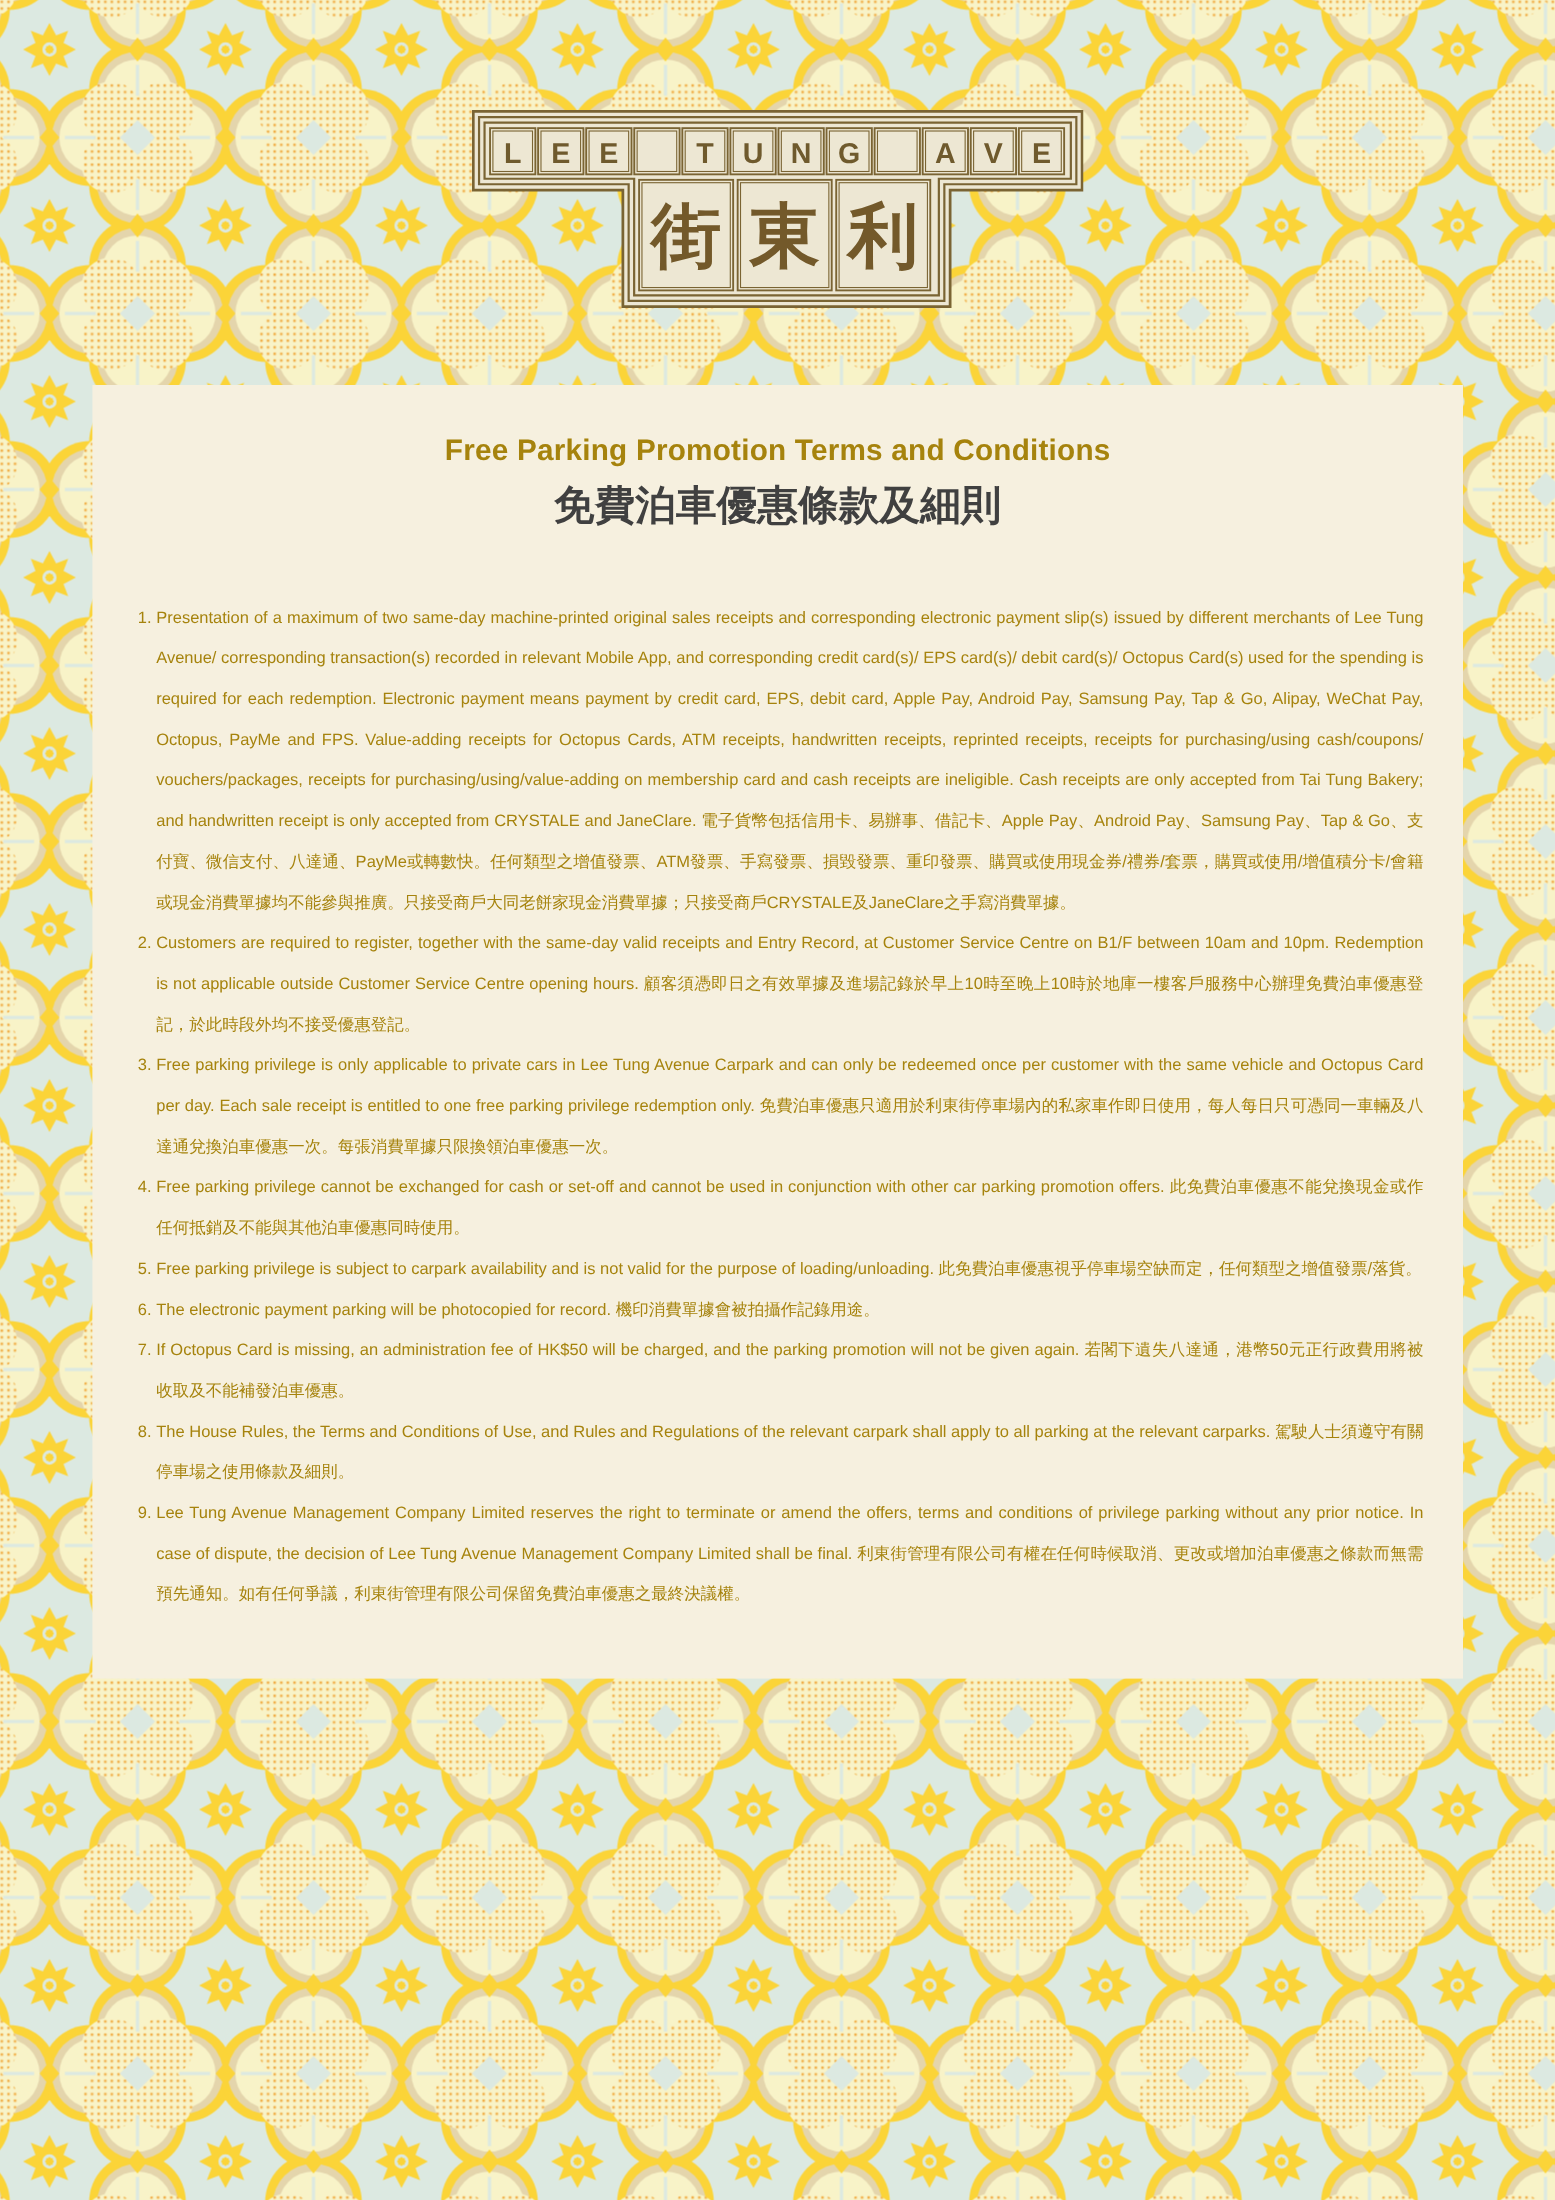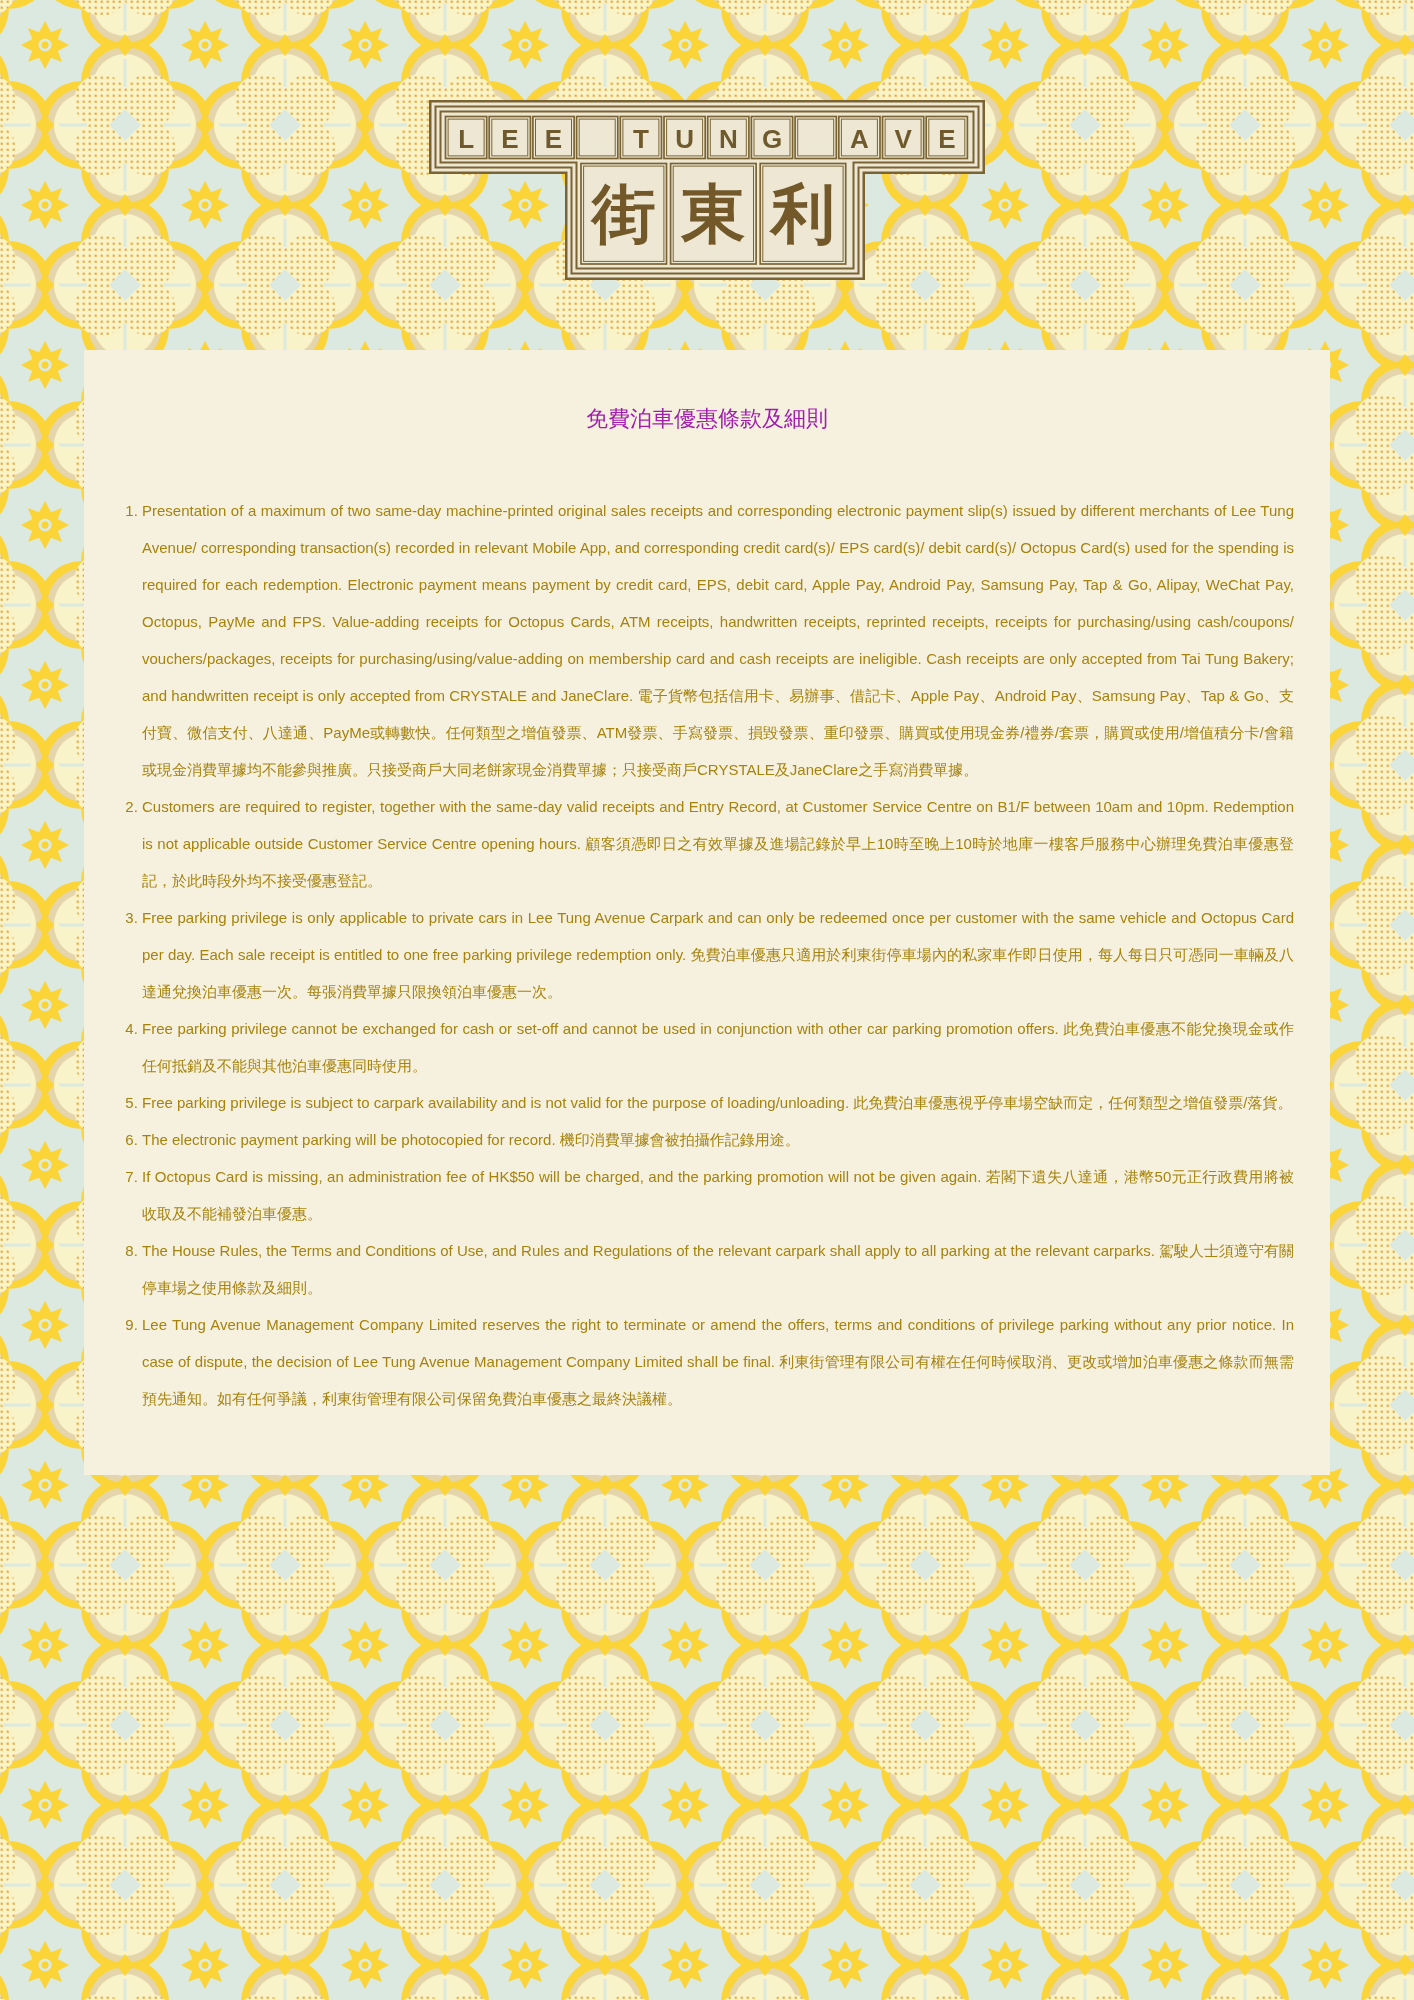--- a/index.html
+++ b/index.html
@@ -14,22 +14,22 @@
   .card{
     width:1246px;margin:70px auto 0;box-sizing:border-box;
     background:#F6F0DF;
     padding:44px 36px 58px 36px;
   }
   .title-en{
     margin:0;text-align:center;color:#A6830D;
     font-size:27px;font-weight:bold;letter-spacing:0.2px;
   }
   .title-zh{
-    margin:10px 0 0 0;text-align:center;color:#a21caf;
-    font-size:22px;font-weight:normal;
+    margin:10px 0 0 0;text-align:center;color:#404040;
+    font-size:37px;font-weight:bold;
   }
   .terms{
     margin:58px 0 0 0;padding:0 0 0 22px;
     list-style:decimal outside;
     color:#A6830D;font-size:15px;line-height:37px;
     text-align:justify;
   }
   .terms li{margin:0;padding:0;}
 </style>
 </head>
@@ -159,20 +159,21 @@
           <rect x="244.2" y="66.1" width="80.3" height="95.3" fill="none" stroke="#7A6433" stroke-width="1"></rect>
           <text x="284.35" y="136">東</text>
           <rect x="331.2" y="63.5" width="85.5" height="100.5" fill="#EDE7D3" stroke="#7A6433" stroke-width="1.7"></rect>
           <rect x="333.8" y="66.1" width="80.3" height="95.3" fill="none" stroke="#7A6433" stroke-width="1"></rect>
           <text x="373.95" y="136">利</text>
         </g>
     </svg>
   </div>
 
   <div class="card">
+    <h1 class="title-en">Free Parking Promotion Terms and Conditions</h1>
     <h2 class="title-zh">免費泊車優惠條款及細則</h2>
     <ol class="terms">
         <li>Presentation of a maximum of two same-day machine-printed original sales receipts and corresponding electronic payment slip(s) issued by different merchants of Lee Tung Avenue/ corresponding transaction(s) recorded in relevant Mobile App, and corresponding credit card(s)/ EPS card(s)/ debit card(s)/ Octopus Card(s) used for the spending is required for each redemption. Electronic payment means payment by credit card, EPS, debit card, Apple Pay, Android Pay, Samsung Pay, Tap &amp; Go, Alipay, WeChat Pay, Octopus, PayMe and FPS. Value-adding receipts for Octopus Cards, ATM receipts, handwritten receipts, reprinted receipts, receipts for purchasing/using cash/coupons/ vouchers/packages, receipts for purchasing/using/value-adding on membership card and cash receipts are ineligible. Cash receipts are only accepted from Tai Tung Bakery; and handwritten receipt is only accepted from CRYSTALE and JaneClare. 電子貨幣包括信用卡、易辦事、借記卡、Apple Pay、Android Pay、Samsung Pay、Tap &amp; Go、支付寶、微信支付、八達通、PayMe或轉數快。任何類型之增值發票、ATM發票、手寫發票、損毀發票、重印發票、購買或使用現金券/禮券/套票，購買或使用/增值積分卡/會籍或現金消費單據均不能參與推廣。只接受商戶大同老餅家現金消費單據；只接受商戶CRYSTALE及JaneClare之手寫消費單據。</li>
         <li>Customers are required to register, together with the same-day valid receipts and Entry Record, at Customer Service Centre on B1/F between 10am and 10pm. Redemption is not applicable outside Customer Service Centre opening hours. 顧客須憑即日之有效單據及進場記錄於早上10時至晚上10時於地庫一樓客戶服務中心辦理免費泊車優惠登記，於此時段外均不接受優惠登記。</li>
         <li>Free parking privilege is only applicable to private cars in Lee Tung Avenue Carpark and can only be redeemed once per customer with the same vehicle and Octopus Card per day. Each sale receipt is entitled to one free parking privilege redemption only. 免費泊車優惠只適用於利東街停車場內的私家車作即日使用，每人每日只可憑同一車輛及八達通兌換泊車優惠一次。每張消費單據只限換領泊車優惠一次。</li>
         <li>Free parking privilege cannot be exchanged for cash or set-off and cannot be used in conjunction with other car parking promotion offers. 此免費泊車優惠不能兌換現金或作任何抵銷及不能與其他泊車優惠同時使用。</li>
         <li>Free parking privilege is subject to carpark availability and is not valid for the purpose of loading/unloading. 此免費泊車優惠視乎停車場空缺而定，任何類型之增值發票/落貨。</li>
         <li>The electronic payment parking will be photocopied for record. 機印消費單據會被拍攝作記錄用途。</li>
         <li>If Octopus Card is missing, an administration fee of HK$50 will be charged, and the parking promotion will not be given again. 若閣下遺失八達通，港幣50元正行政費用將被收取及不能補發泊車優惠。</li>
         <li>The House Rules, the Terms and Conditions of Use, and Rules and Regulations of the relevant carpark shall apply to all parking at the relevant carparks. 駕駛人士須遵守有關停車場之使用條款及細則。</li>

